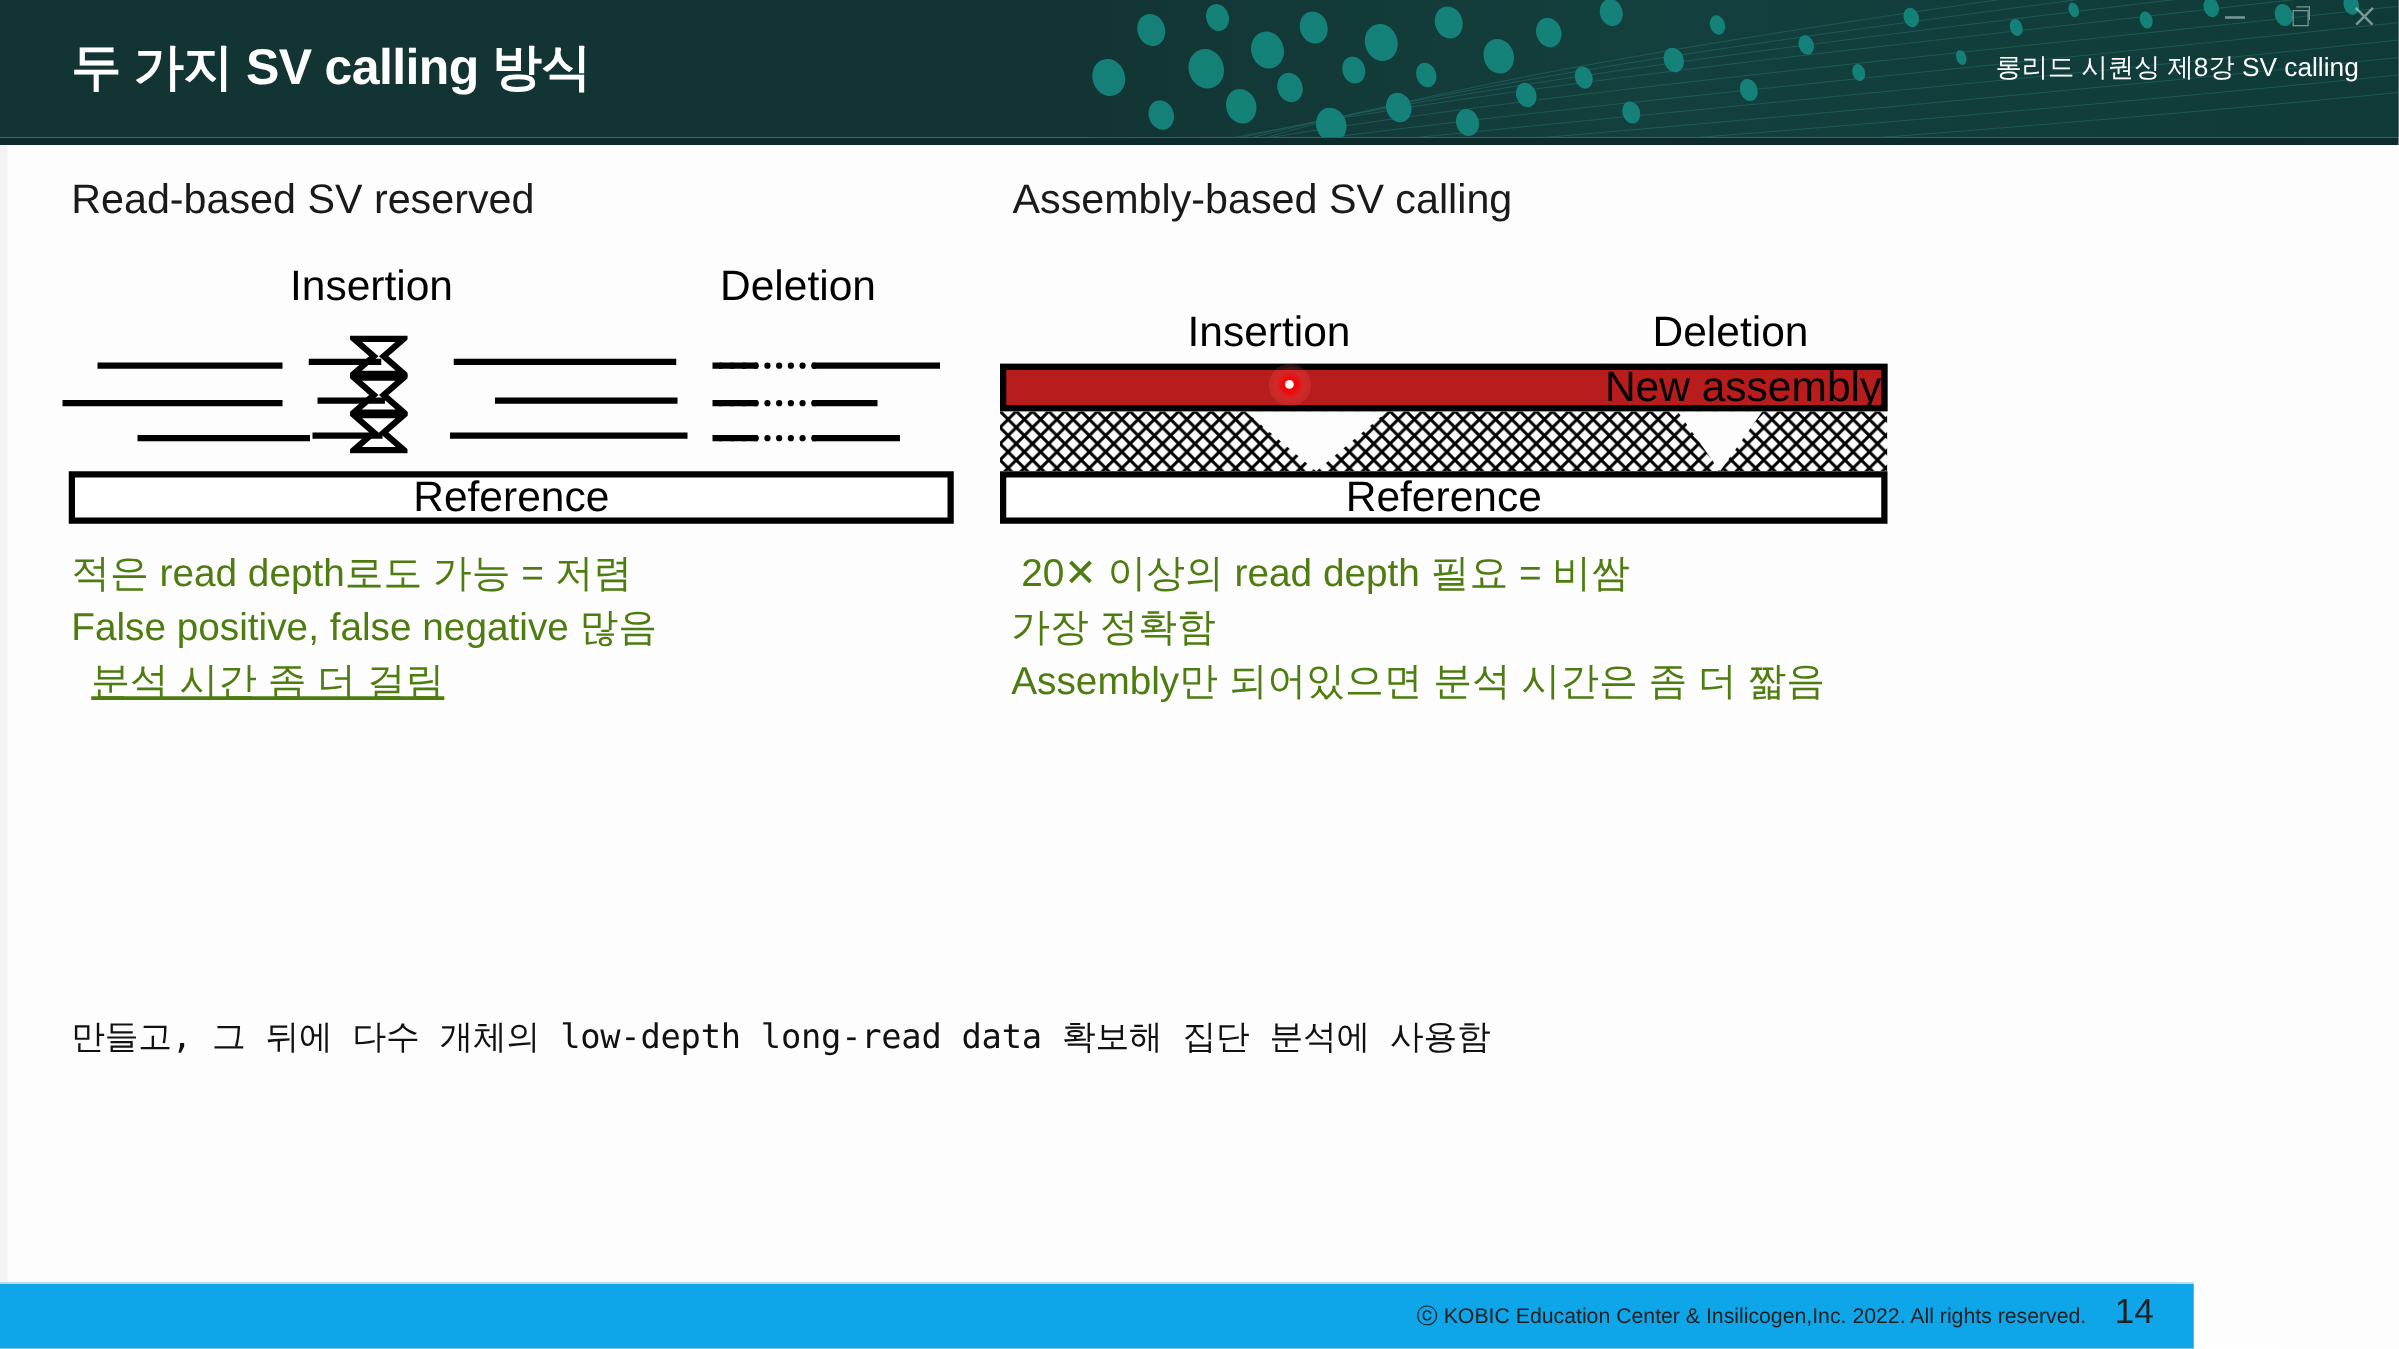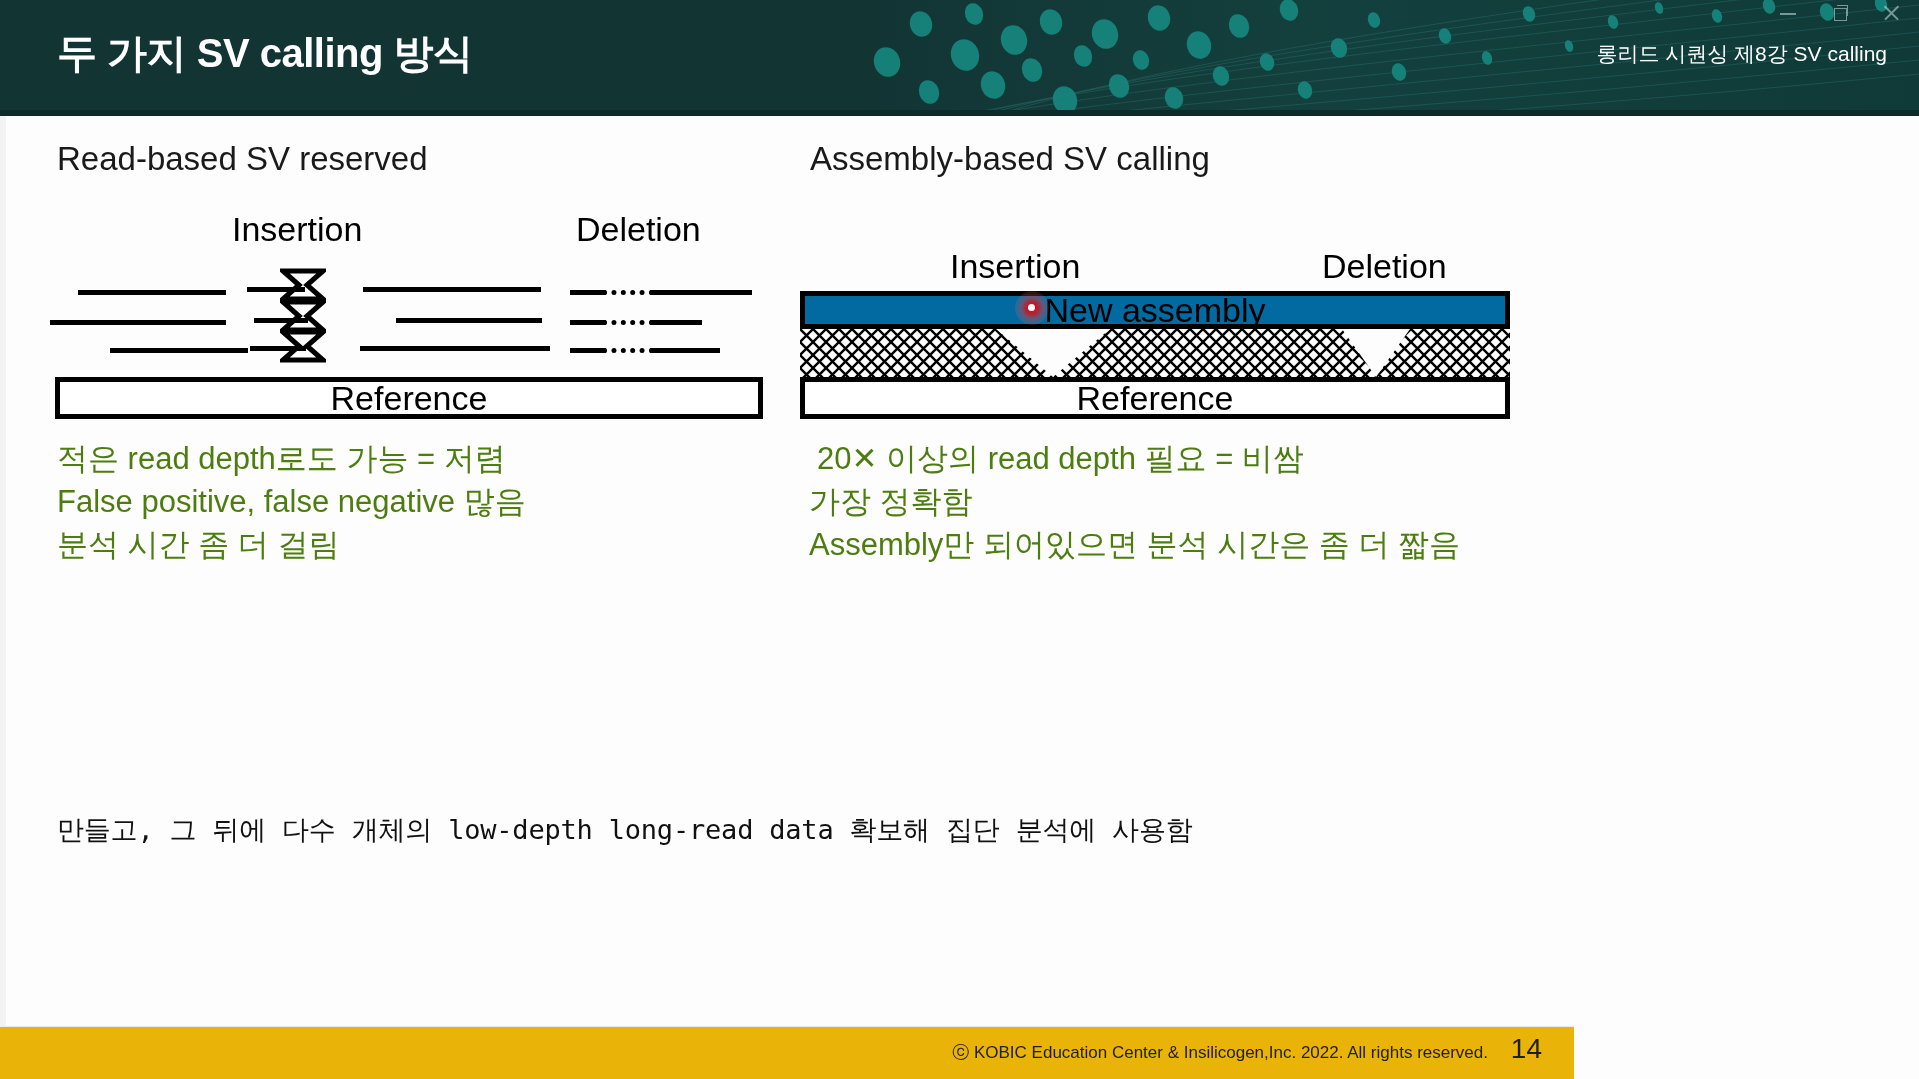--- a/index.html
+++ b/index.html
@@ -161,26 +161,26 @@
   }
   .ref-bar .ref-text {
     font-size: 34px;
     color: #000000;
     line-height: 1;
   }
 
   
   .asm-bar {
     position: absolute;
-    background: #0369a1;
+    background: #b91c1c;
     border: 5px solid #000000;
     box-sizing: border-box;
     display: flex;
     align-items: center;
-    justify-content: center;
+    justify-content: flex-end;
   }
   .asm-bar .asm-text {
     font-size: 34px;
     color: #000000;
     line-height: 1;
   }
 
   
   .hatch-band {
     position: absolute;
@@ -229,23 +229,23 @@
     line-height: 1.35;
     color: #111111;
     letter-spacing: -0.2px;
   }
   .strategy div { white-space: nowrap; }
 
   
   .footer {
     position: absolute;
     left: 0; bottom: 0;
-    width: 1574px;
+    width: 1755px;
     height: 52px;
-    background: #eab308;
+    background: #0ea5e9;
     border-top: 1px solid #ececec;
     text-align: right;
   }
   .footer-text {
     position: absolute;
     right: 86px;
     top: 14px;
     font-size: 17px;
     color: #1f1f1f;
     white-space: nowrap;
@@ -436,21 +436,21 @@
 
     <div class="ref-bar" style="left:800px; top:377px; width:710px; height:42px;">
       <span class="ref-text">Reference</span>
     </div>
 
     <div class="laser" style="left:1015px; top:291px;"></div>
   </div>
 
   <div class="body-line" style="left:57px; top:438px;">적은 read depth로도 가능 = 저렴</div>
   <div class="body-line" style="left:57px; top:481px;">False positive, false negative 많음</div>
-  <div class="body-line" style="left:57px; top:524px;">분석 시간 좀 더 걸림</div>
+  <div class="body-line" style="left:73px; top:524px;text-decoration:underline;">분석 시간 좀 더 걸림</div>
 
   <div class="body-line" style="left:817px; top:438px;">20✕ 이상의 read depth 필요 = 비쌈</div>
   <div class="body-line" style="left:809px; top:481px;">가장 정확함</div>
   <div class="body-line" style="left:809px; top:524px;">Assembly만 되어있으면 분석 시간은 좀 더 짧음</div>
 
   <div class="strategy">
     <div>만들고, 그 뒤에 다수 개체의 low-depth long-read data 확보해 집단 분석에 사용함</div>
   </div>
 
   <div class="footer">

